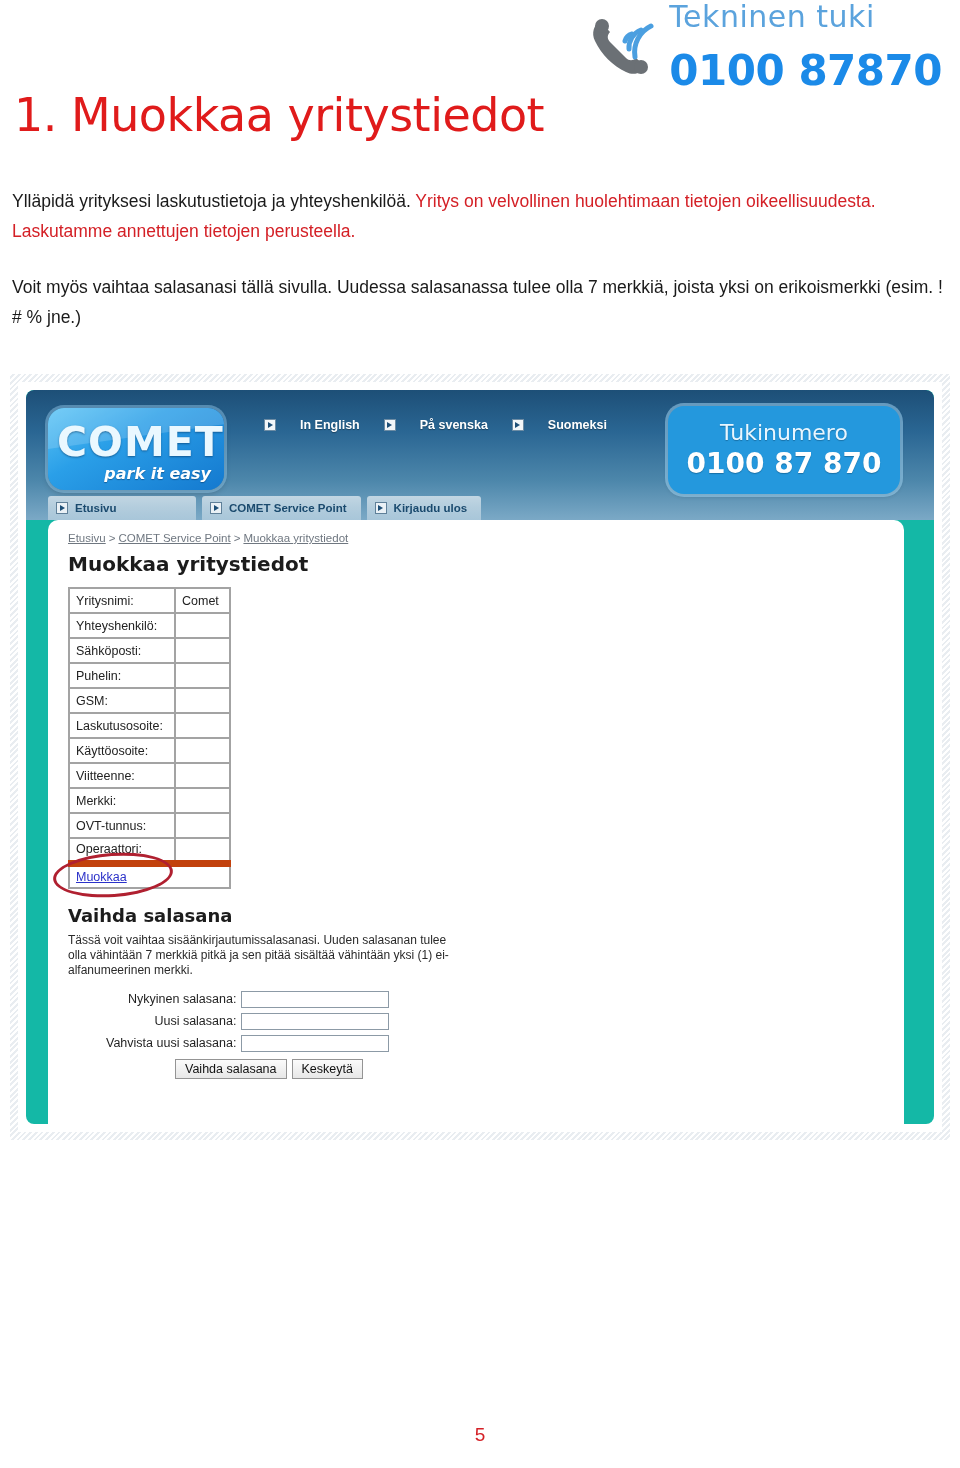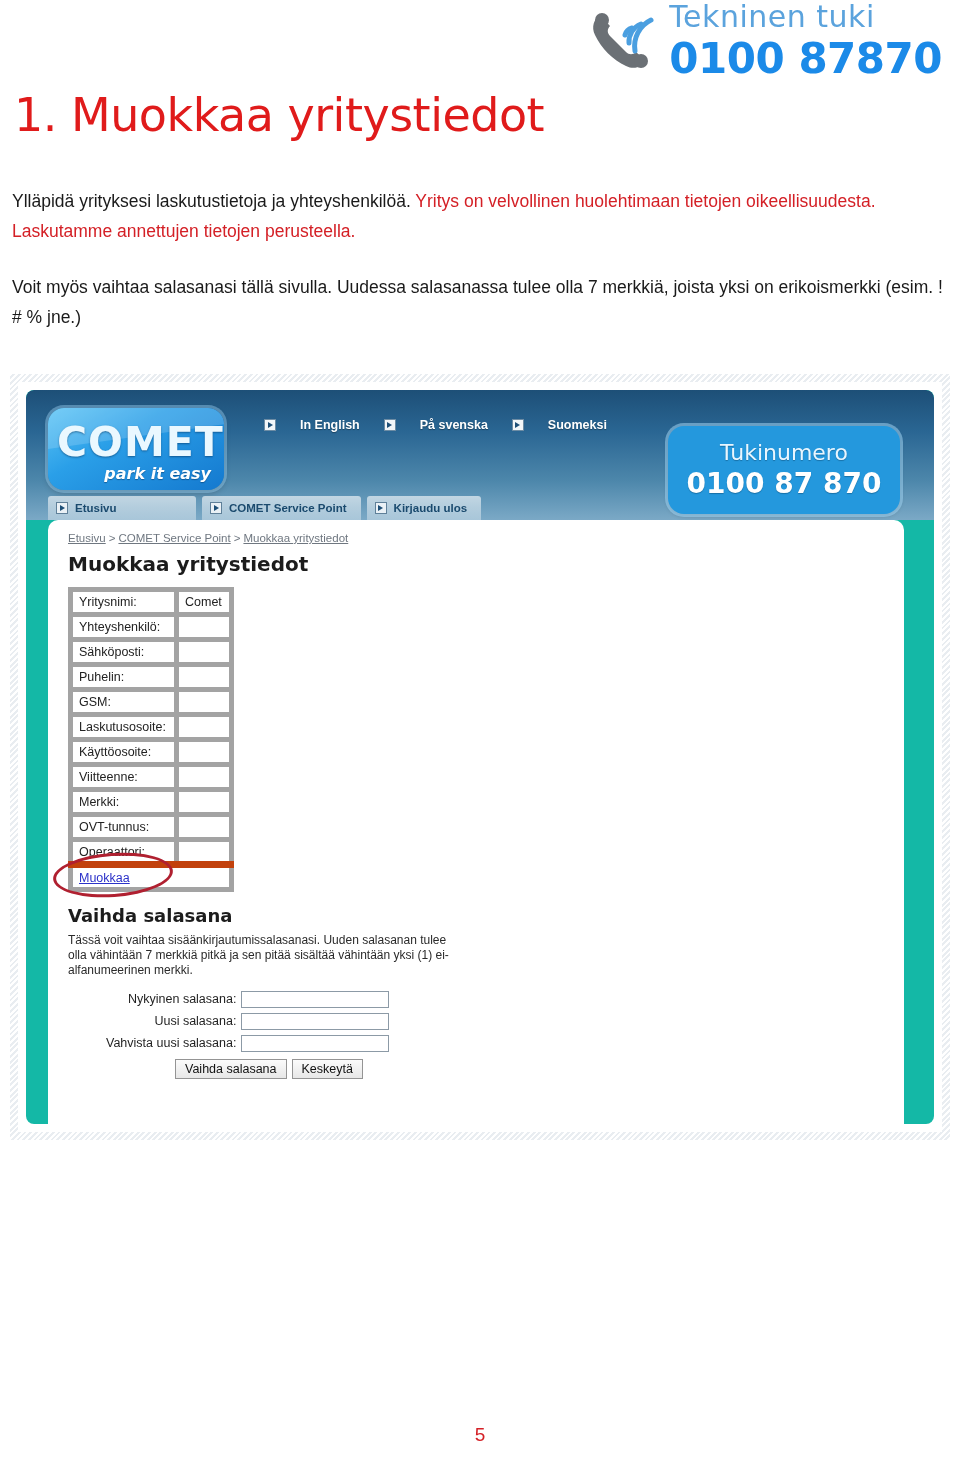--- a/index.html
+++ b/index.html
@@ -22,21 +22,21 @@
   }
   .phone-glyph { width:74px; height:68px; position:relative; }
   .phone-glyph svg { display:block; }
   .phone-text { text-align:left; line-height:1; }
   .phone-label {
     font-size:30px; color:#5ba3dd; letter-spacing:0.5px;
     font-family:"DejaVu Sans", sans-serif; font-weight:400;
   }
   .phone-number {
     font-size:42px; color:#1b8ae8; font-weight:bold; letter-spacing:-0.5px;
-    font-family:"DejaVu Sans", sans-serif; margin-top:6px;text-align:right;
+    font-family:"DejaVu Sans", sans-serif; margin-top:18px;text-align:right;
   }
 
   
   .doc-title {
     position:absolute; left:14px; top:88px;
     font-size:46px; color:#e01b1b; font-weight:400;
     letter-spacing:-0.5px; white-space:nowrap;
     font-family:"DejaVu Sans", sans-serif;
   }
 
@@ -121,21 +121,20 @@
     border-bottom:3.5px solid transparent;
   }
 
   .support-badge {
     position:absolute; right:34px; top:16px;
     width:232px; height:88px; border-radius:16px;
     background:#2498dd;
     box-shadow:0 0 0 3px rgba(160,212,242,.55), 0 2px 5px rgba(0,0,0,.2);
     display:flex; flex-direction:column; align-items:center; justify-content:center;
     gap:2px;
-    margin-top:20px;
   }
   .support-label {
     font-size:22px; color:#e8f6ff; font-weight:400;
     font-family:"DejaVu Sans", sans-serif;
     text-shadow:0 1px 1px rgba(0,40,70,.35);
   }
   .support-number {
     font-size:28px; color:#ffffff; font-weight:bold;
     font-family:"DejaVu Sans", sans-serif;
     text-shadow:0 1px 1px rgba(0,40,70,.35);
@@ -177,21 +176,21 @@
     font-family:"DejaVu Sans", sans-serif;
   }
 
   
   .company-table {
     position:absolute; left:20px; top:67px;
     border-collapse:collapse;
     font-size:12.5px; color:#222;
   }
   .company-table td {
-    border:5px solid #a3a3a3;
+    border:2px solid #a3a3a3;
     height:25px; padding:0 6px;
     vertical-align:middle;
   }
   .company-table td.lbl { width:106px; white-space:nowrap; }
   .company-table td.val { width:55px; }
   .company-table tr.edit-row td { border-top:7px solid #c2410c; }
   .edit-link {
     color:#2b31c9; text-decoration:underline; cursor:pointer; font-size:12.5px;
   }
 

